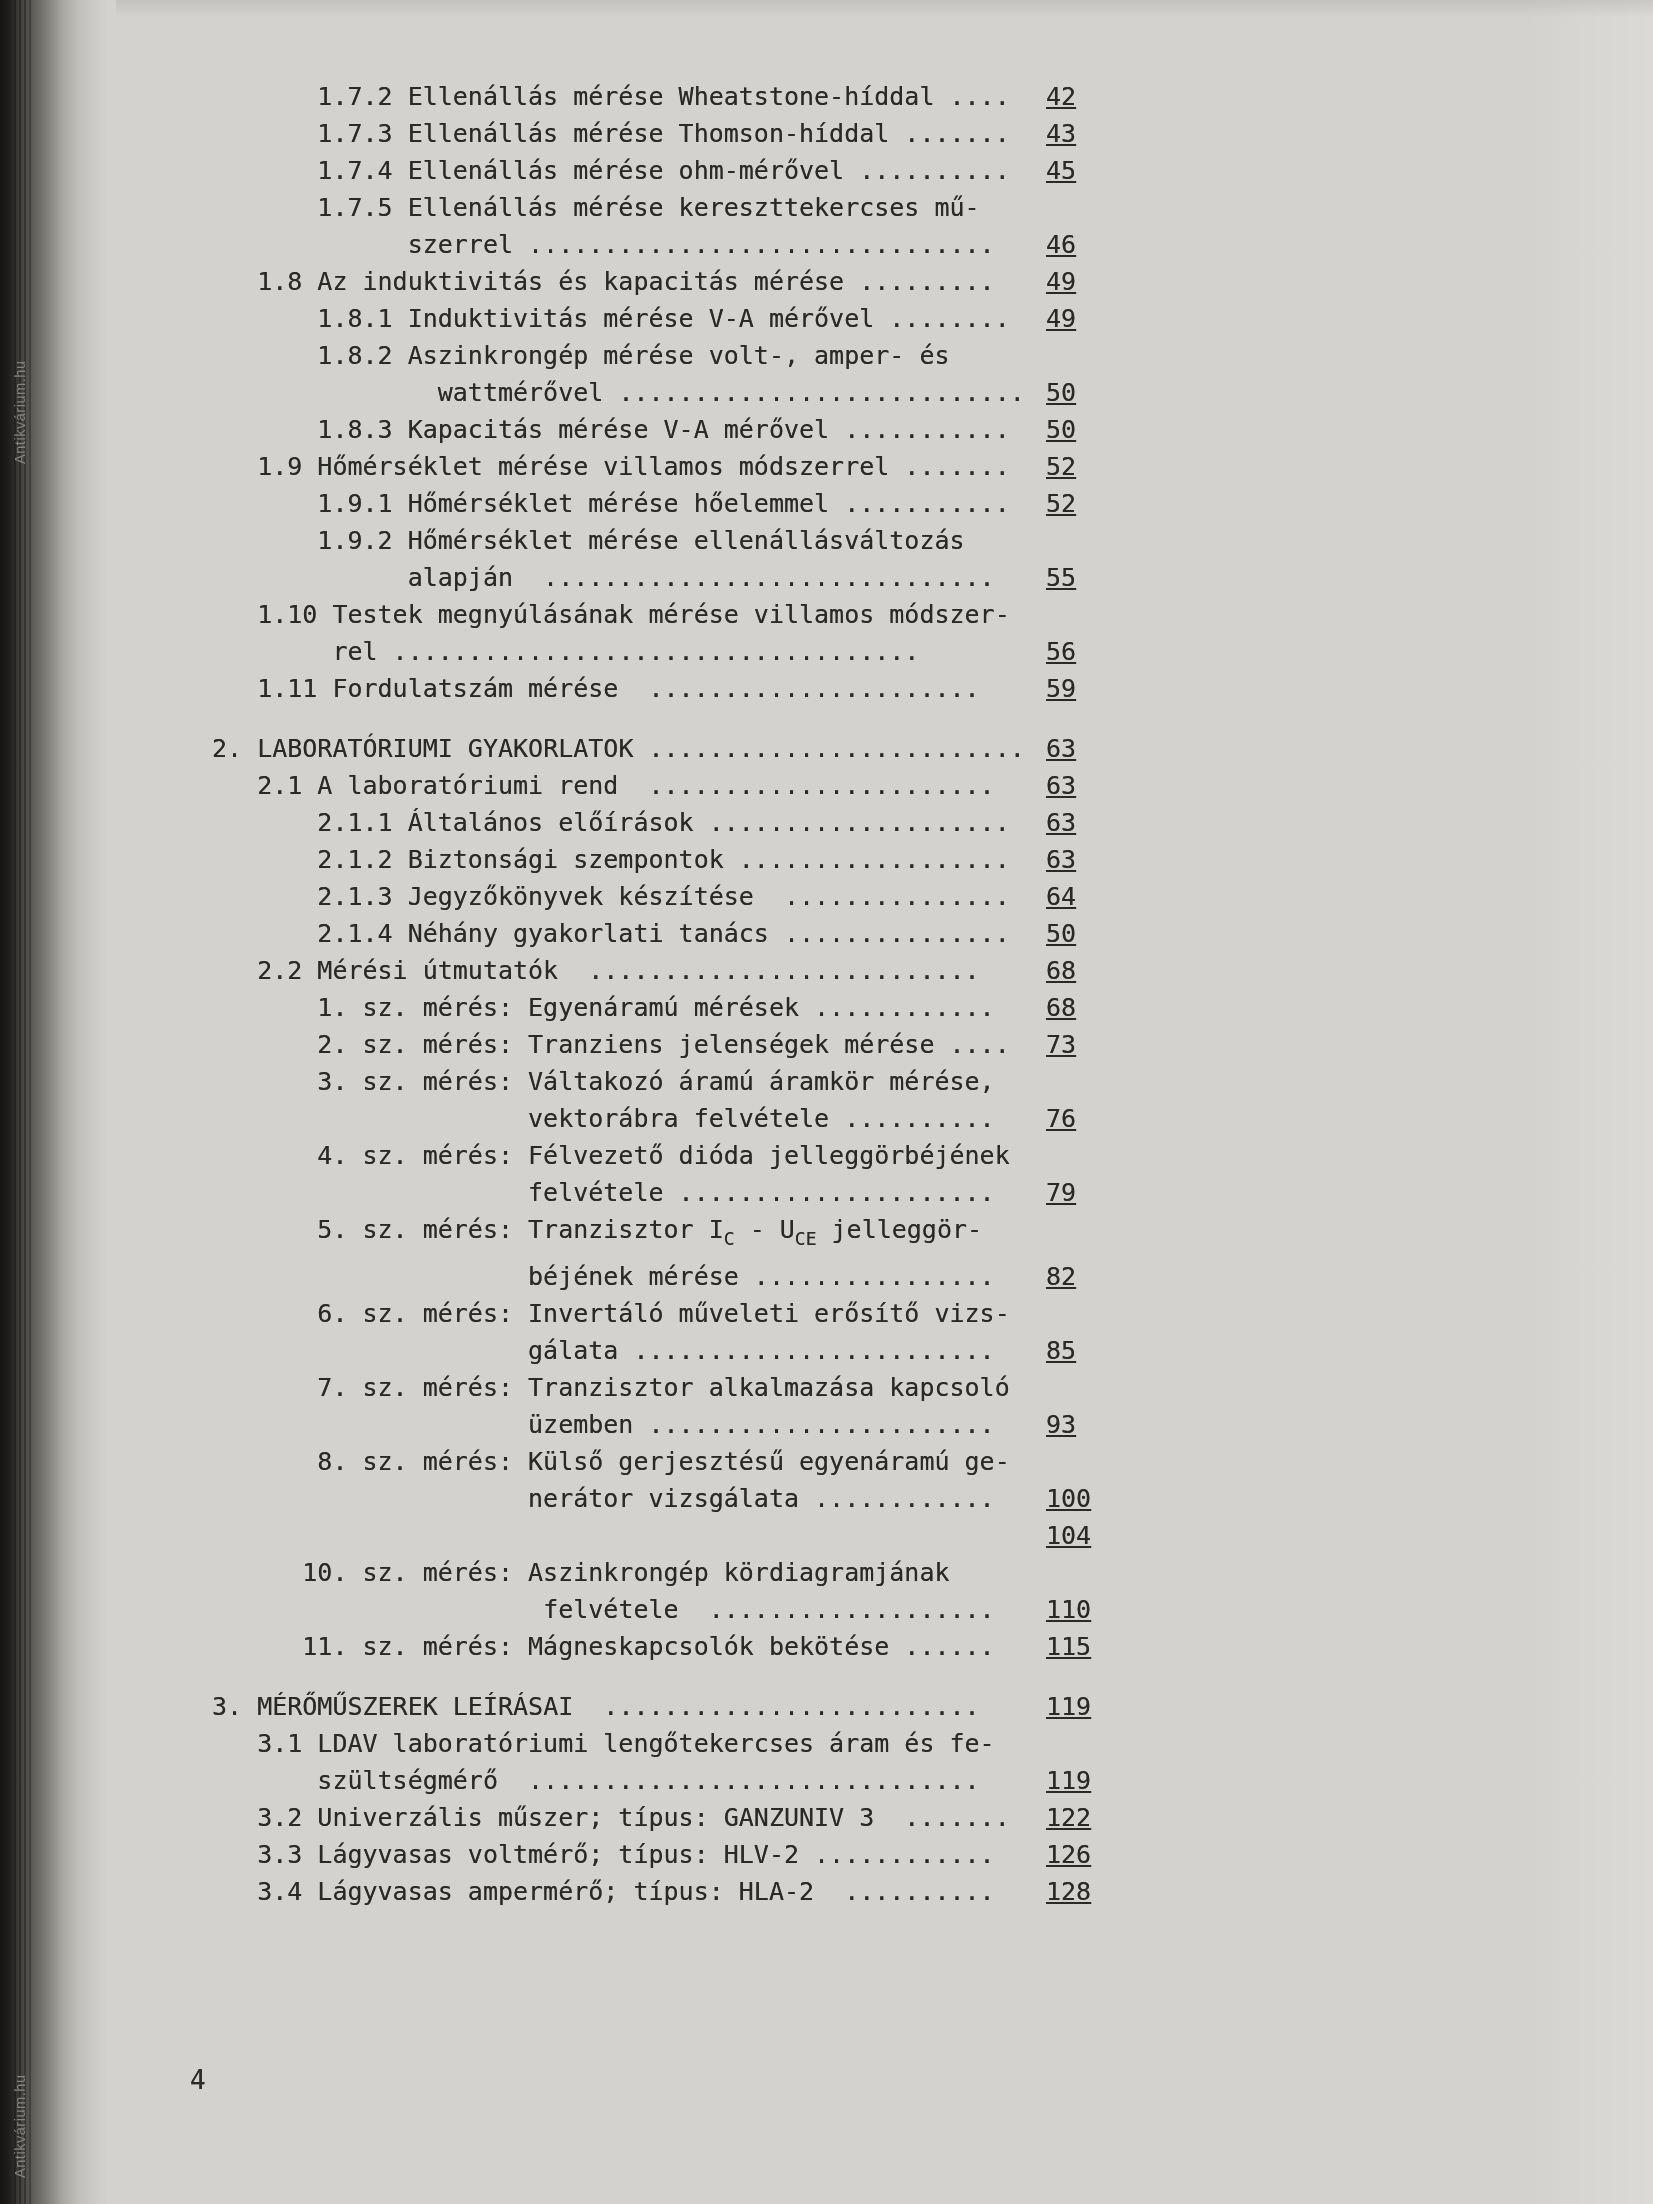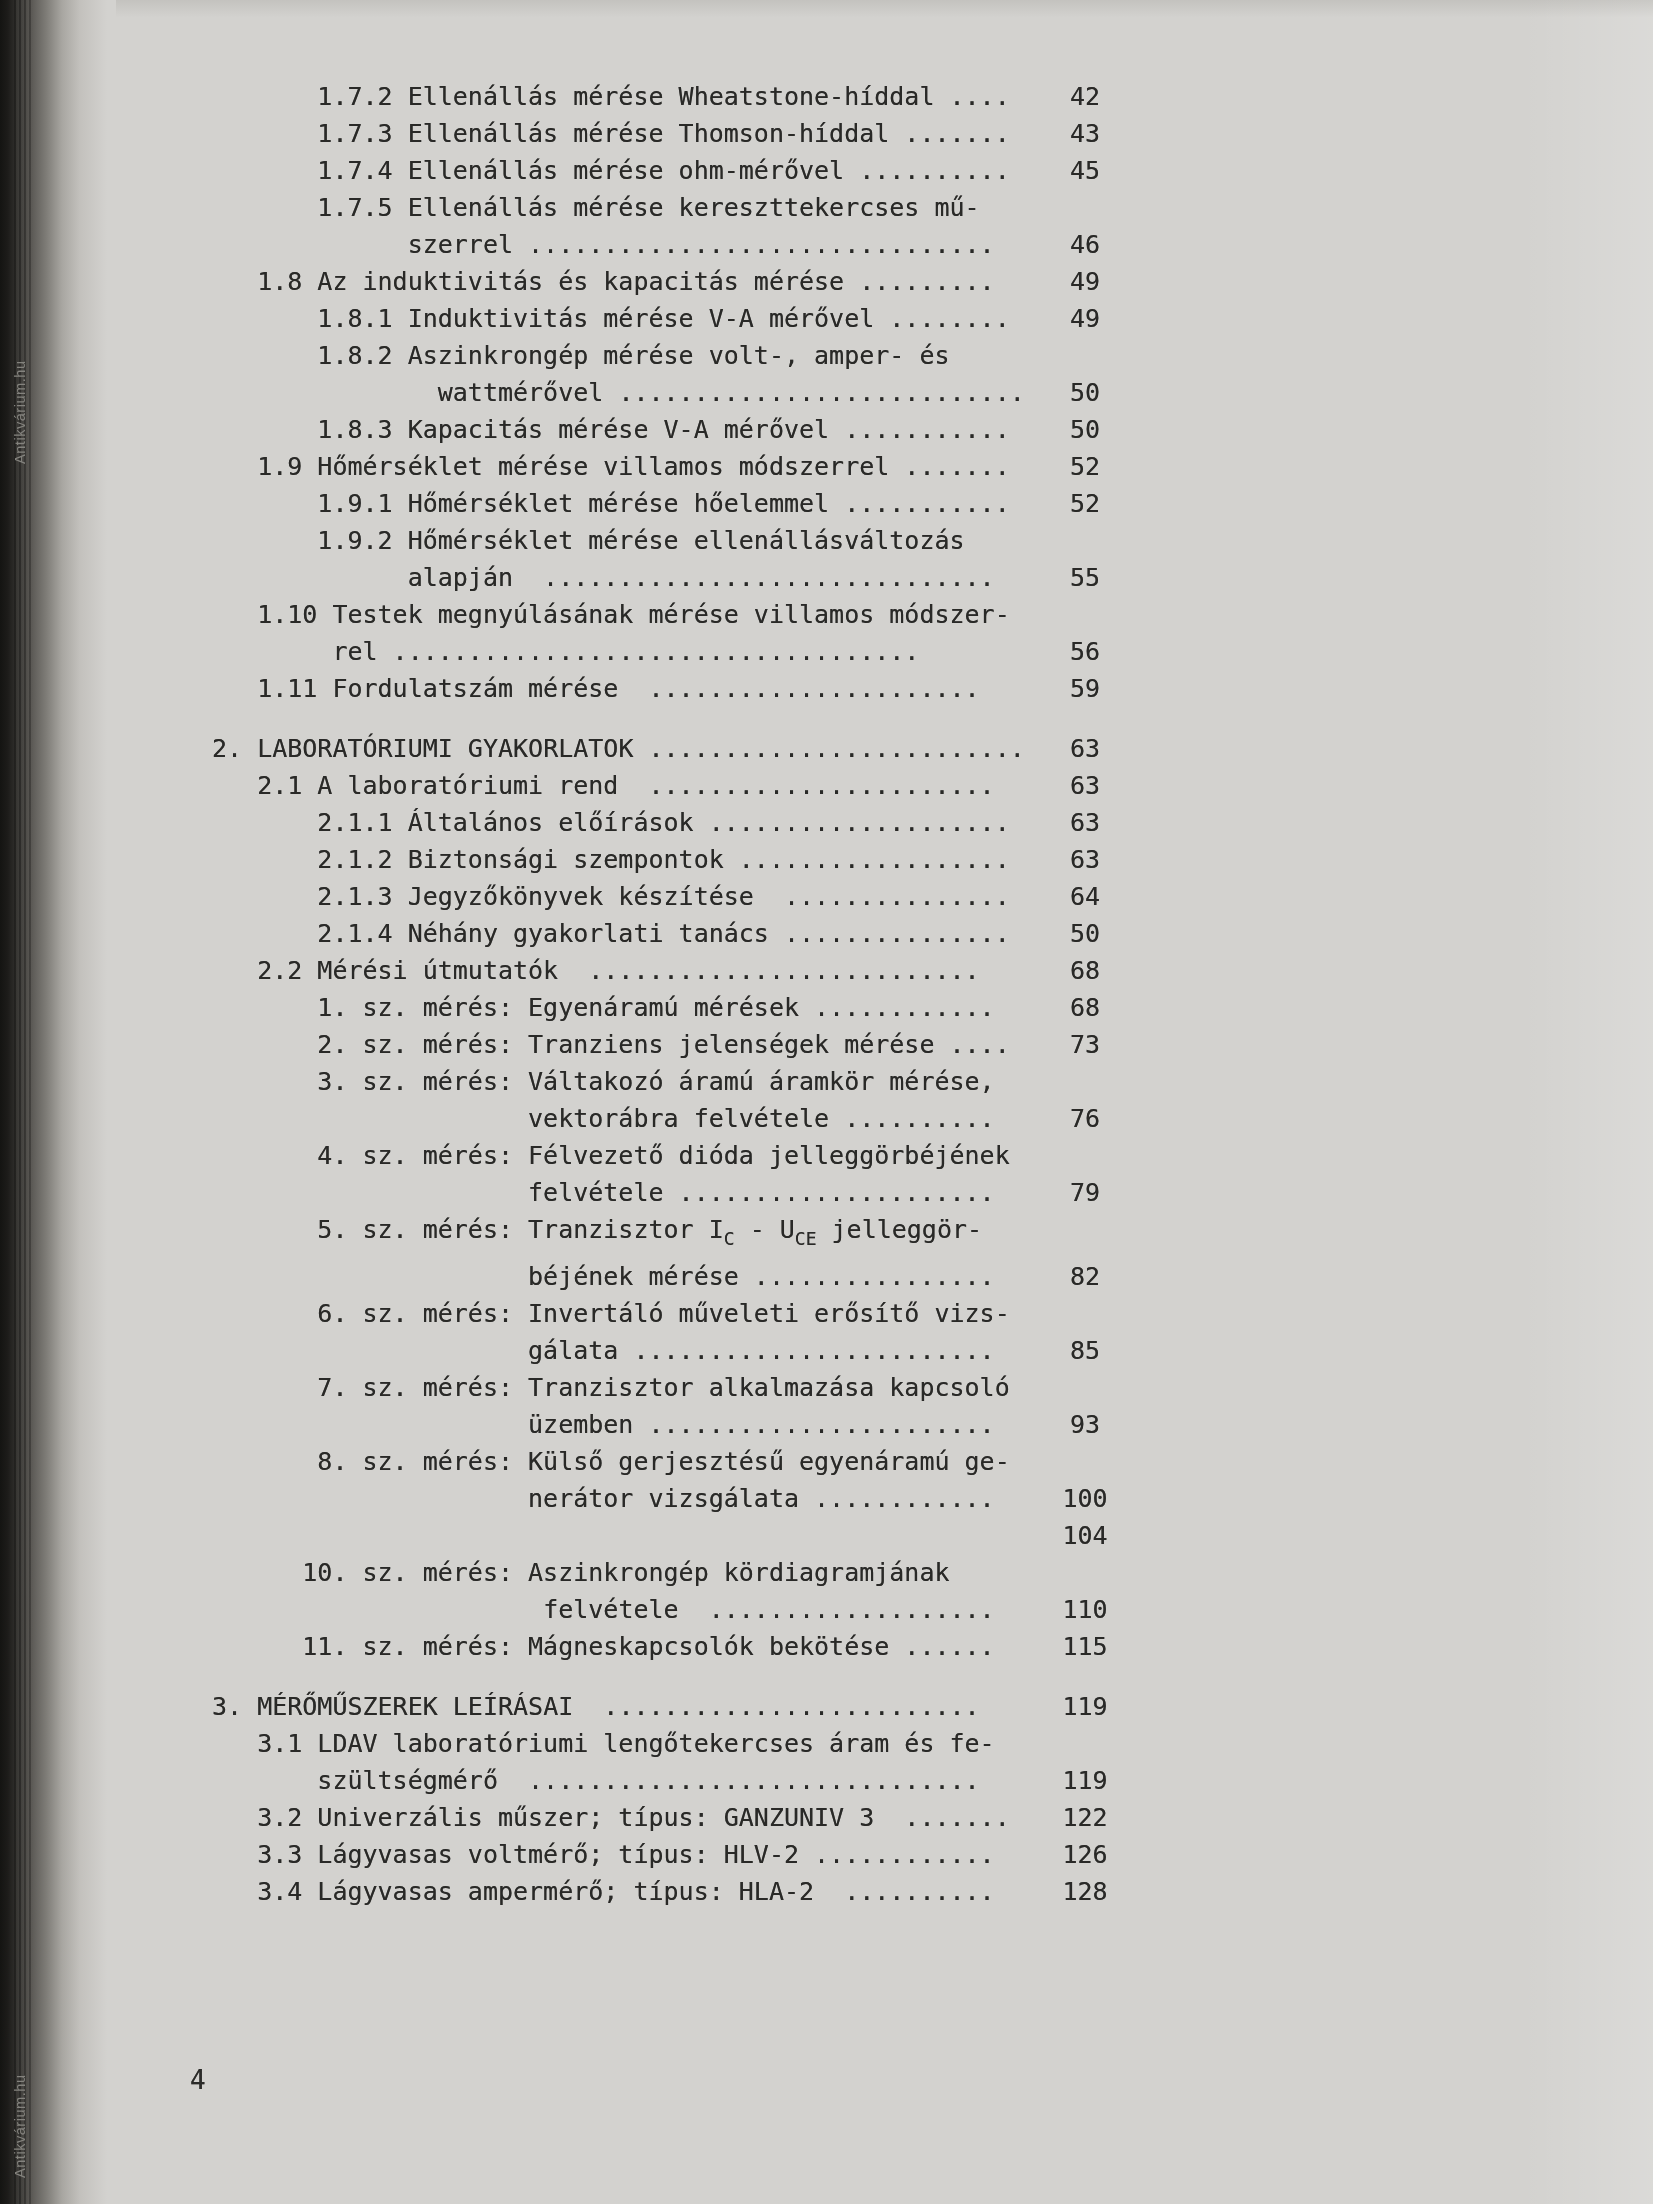--- a/index.html
+++ b/index.html
@@ -60,21 +60,22 @@
     position: relative;
     min-height: 37px;
     white-space: pre;
   }
   .toc-line.blank { min-height: 23px; }
   .toc-text { white-space: pre; }
   .toc-page {
     position: absolute;
     right: 0; top: 0;
     width: 78px;
-    text-align: center;
+    text-align: left;
+    text-decoration: underline;
   }
   .sub {
     font-size: 0.72em;
     position: relative;
     top: 0.38em;
   }
   .page-number {
     position: absolute;
     left: 190px;
     top: 2065px;

